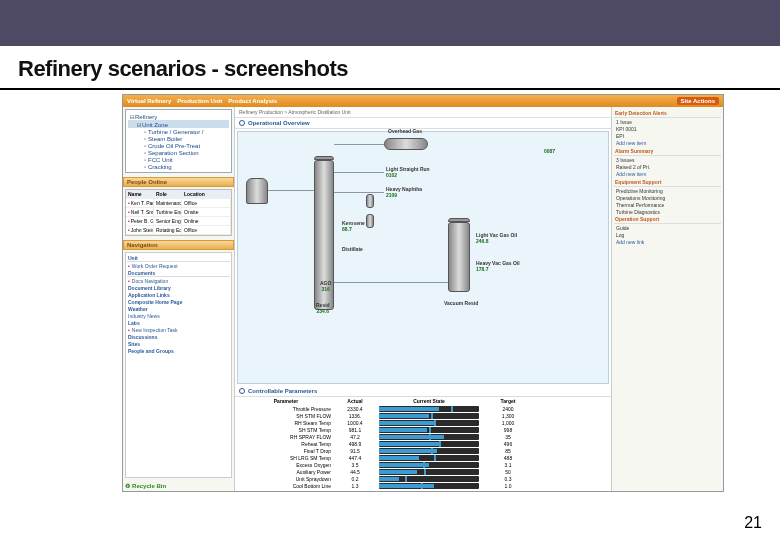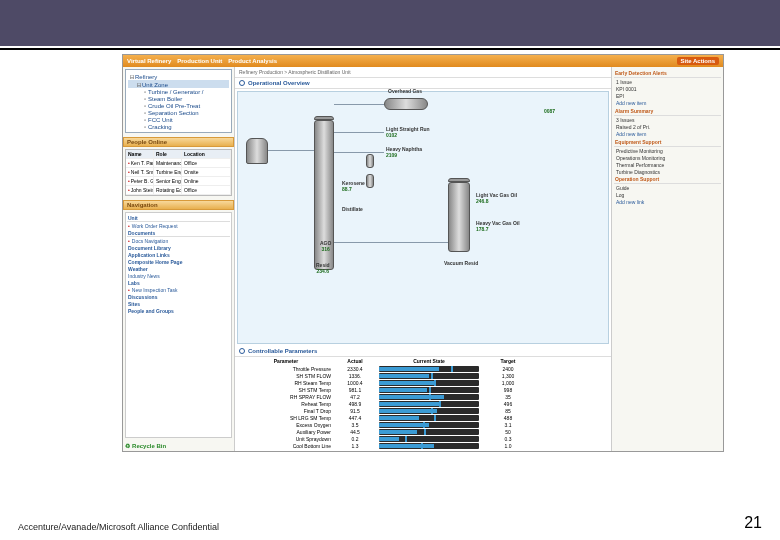--- a/index.html
+++ b/index.html
@@ -59,20 +59,21 @@
   .r-link { color: #2a5a9a; padding: 1px 2px; }
 
   .footer { position: absolute; bottom: 8px; left: 18px; font-size: 9px; color: #222; }
   .pagenum { position: absolute; bottom: 8px; right: 18px; font-size: 16px; color: #000; }
 </style>
 </head>
 <body>
 
 <div class="slide">
   <div class="top-bar"></div>
+  <h1 class="slide-title">Refinery scenarios - screenshots</h1>
   <div class="title-underline"></div>
 
   <div class="app-frame">
     <div class="app-header">
       <span>Virtual Refinery</span>
       <span>Production Unit</span>
       <span>Product Analysis</span>
       <span class="right">Site Actions</span>
     </div>
     <div class="app-body">
@@ -315,15 +316,14 @@
         <div class="r-item">Thermal Performance</div>
         <div class="r-item">Turbine Diagnostics</div>
         <div class="r-head">Operation Support</div>
         <div class="r-item">Guide</div>
         <div class="r-item">Log</div>
         <div class="r-link">Add new link</div>
       </div>
     </div>
   </div>
 
-  <div class="footer">Accenture/Avanade/Microsoft Alliance Confidential</div>
   <div class="pagenum">21</div>
 </div>
 
 </body></html>

